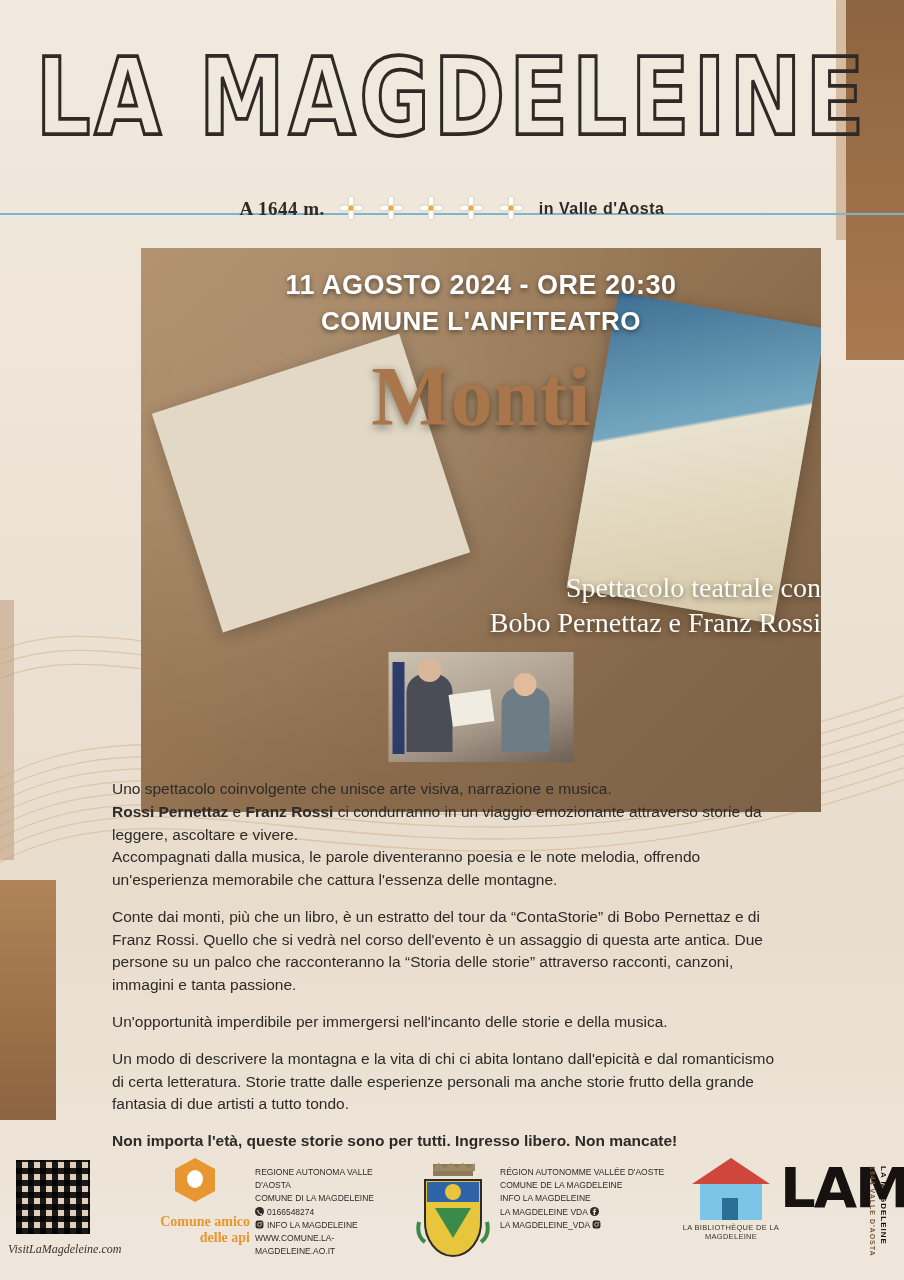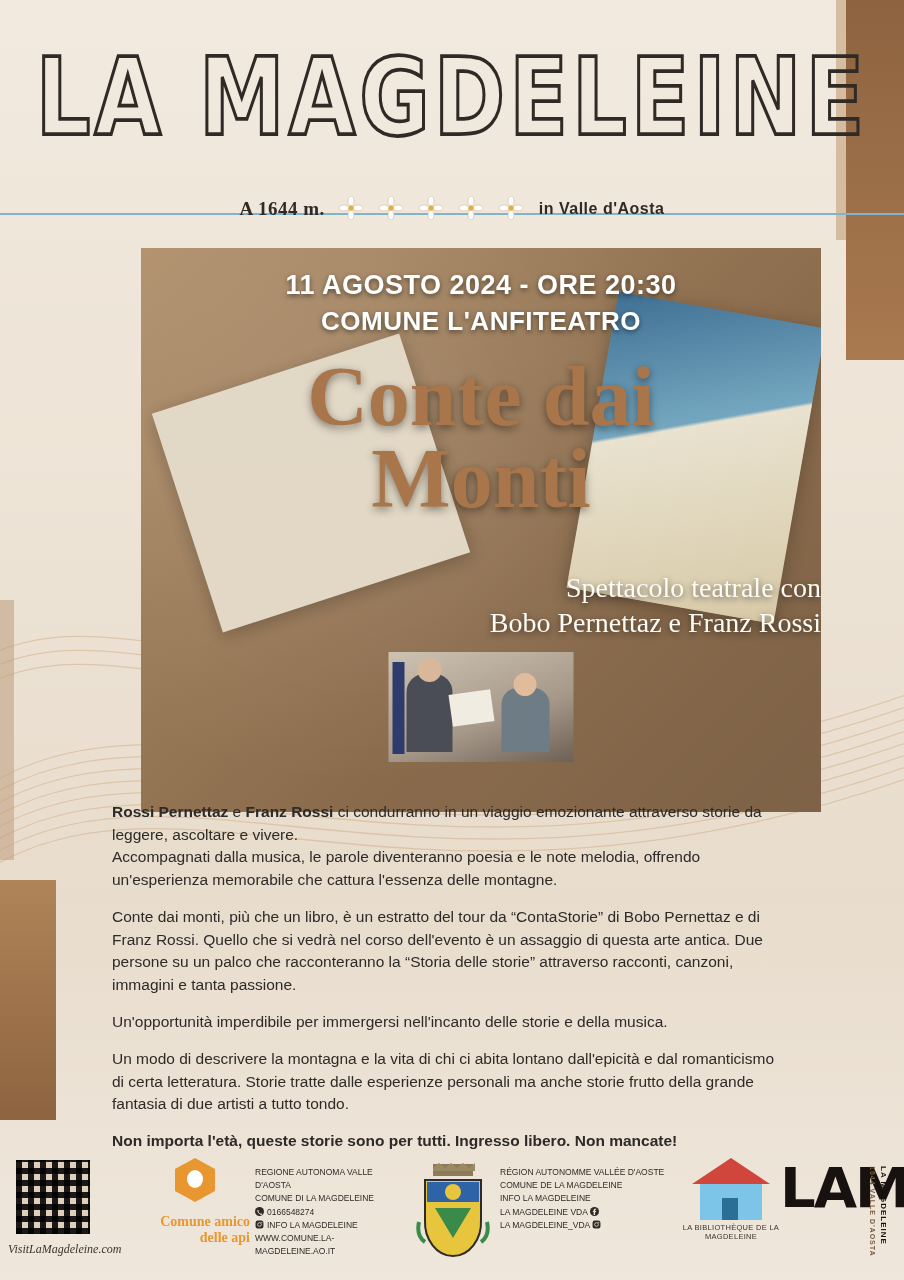--- a/index.html
+++ b/index.html
@@ -299,39 +299,38 @@
         </svg>
     </span>
     <span class="logo-valle">in Valle d'Aosta</span>
   </div>
 
   <div class="hero">
     <div class="hero-inner">
       <div class="ev-date">11 AGOSTO 2024 - ORE 20:30</div>
       <div class="ev-place">COMUNE L'ANFITEATRO</div>
       <div class="ev-title">
-        <div>Conte dai</div>
         <div>Monti</div>
       </div>
       <div class="ev-sub">
         <div>Spettacolo teatrale con</div>
         <div>Bobo Pernettaz e Franz Rossi</div>
       </div>
       <div class="photo">
         <div class="lamp"></div>
         <div class="p1"></div>
         <div class="book"></div>
         <div class="p2"></div>
       </div>
     </div>
   </div>
 
   <div class="body-text">
     <p class="tight">
-      <br>
+      <span>Uno spettacolo coinvolgente che unisce arte visiva, narrazione e musica.</span><br>
       <b>Rossi Pernettaz</b><span> e </span><b>Franz Rossi</b><span> ci condurranno in un viaggio emozionante attraverso storie da leggere, ascoltare e vivere.</span><br>
       <span>Accompagnati dalla musica, le parole diventeranno poesia e le note melodia, offrendo un'esperienza memorabile che cattura l'essenza delle montagne.</span>
     </p>
     <p>Conte dai monti, più che un libro, è un estratto del tour da “ContaStorie” di Bobo Pernettaz e di Franz Rossi. Quello che si vedrà nel corso dell'evento è un assaggio di questa arte antica. Due persone su un palco che racconteranno la “Storia delle storie” attraverso racconti, canzoni, immagini e tanta passione.</p>
     <p>Un'opportunità imperdibile per immergersi nell'incanto delle storie e della musica.</p>
     <p>Un modo di descrivere la montagna e la vita di chi ci abita lontano dall'epicità e dal romanticismo di certa letteratura. Storie tratte dalle esperienze personali ma anche storie frutto della grande fantasia di due artisti a tutto tondo.</p>
     <p class="final">Non importa l'età, queste storie sono per tutti. Ingresso libero. Non mancate!</p>
   </div>
 
   <div class="footer">

